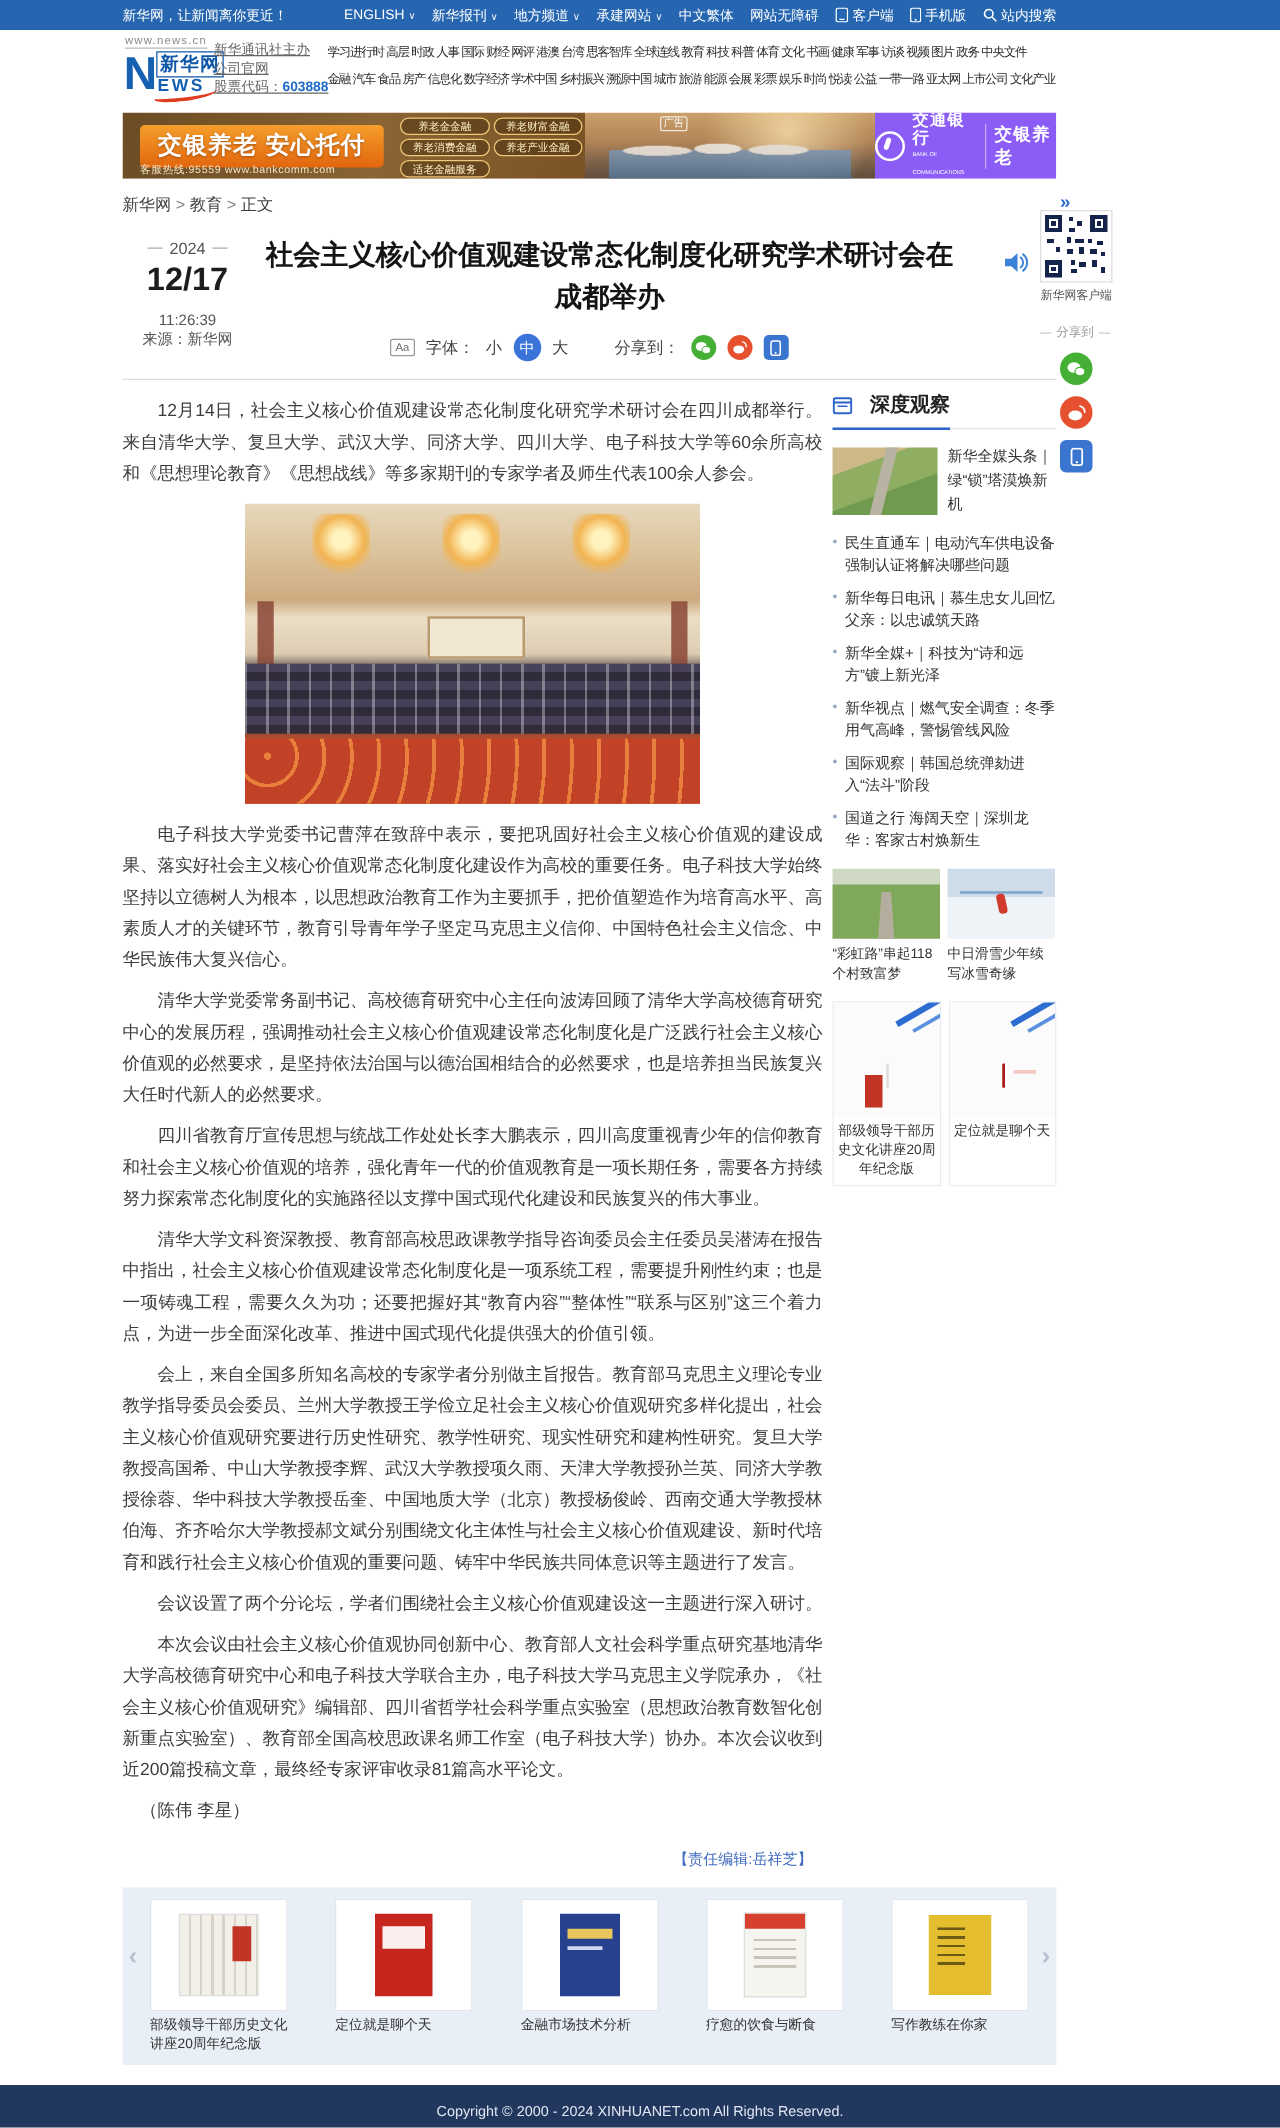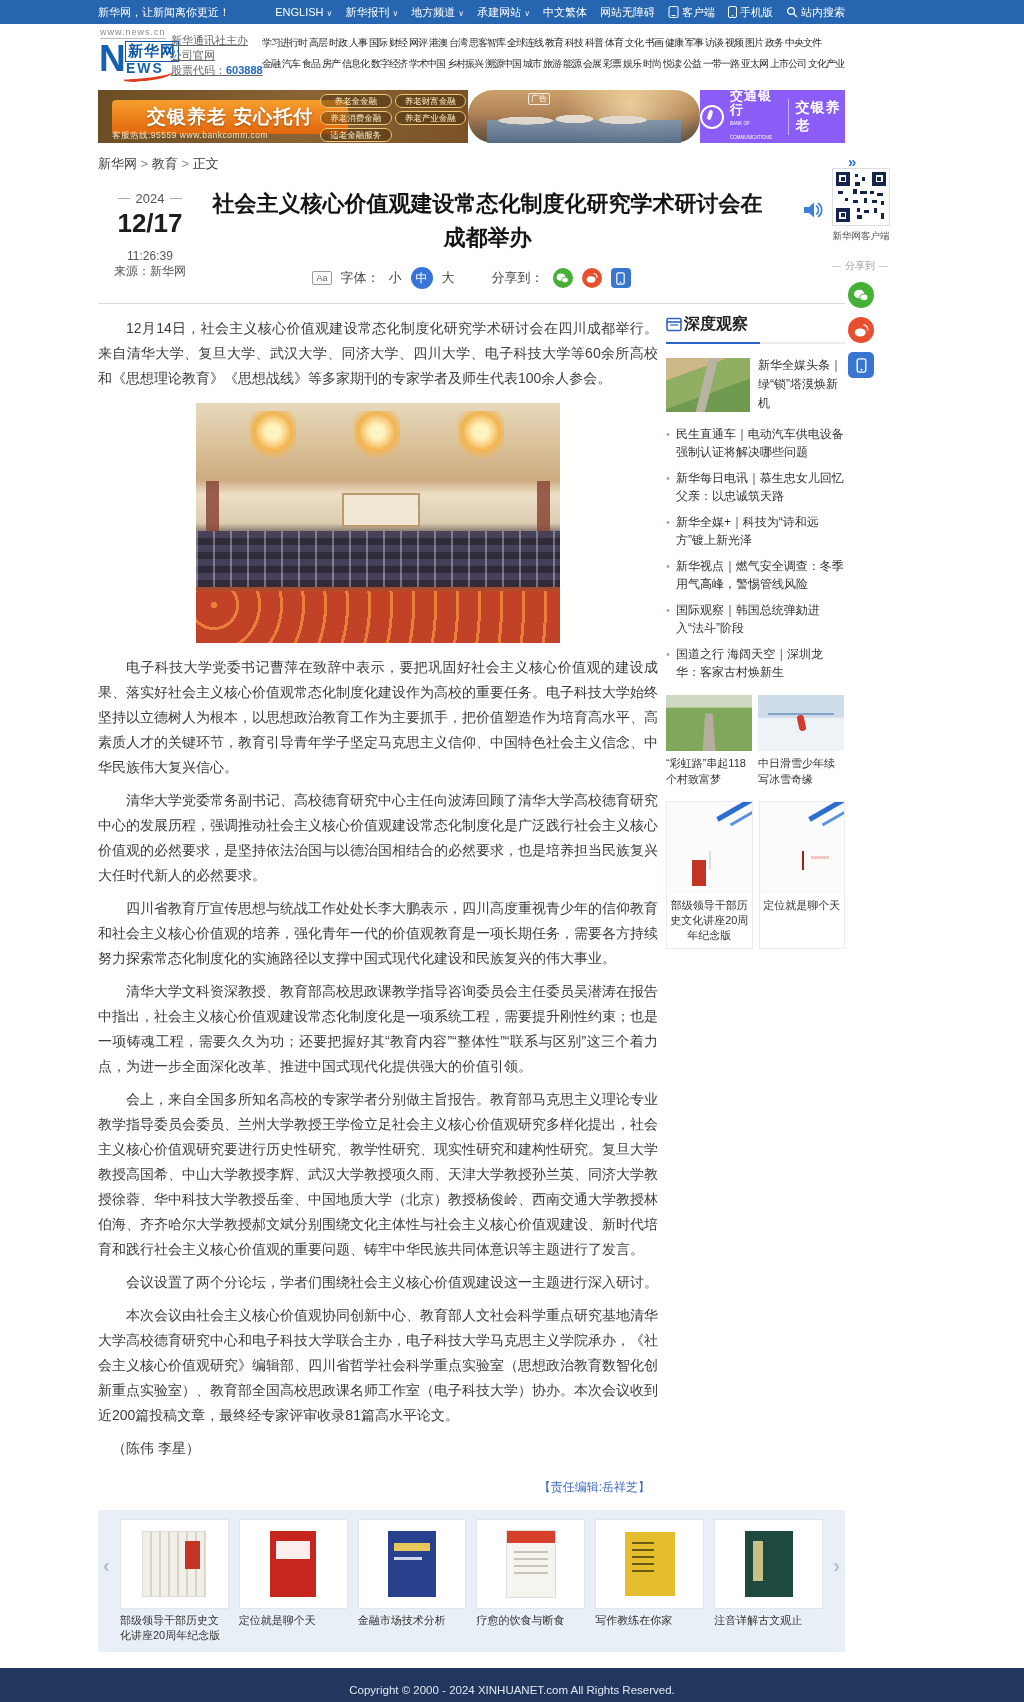--- a/index.html
+++ b/index.html
@@ -27,30 +27,30 @@
   .sponsor{position:absolute;left:171px;top:9px;font-size:11px;color:#666;line-height:15px;text-decoration:underline;}
   .stock i{font-style:normal;color:#1e68c8;font-weight:bold;}
   .hnav{position:absolute;left:262px;top:8px;width:586px;}
   .nav-row{display:flex;column-gap:2px;white-space:nowrap;overflow:hidden;font-size:10px;
     letter-spacing:-1px;color:#2b2b2b;line-height:21px;}
   .nav-link{color:#2b2b2b;}
   
   .banner{margin:8px 0 0 98px;width:747px;height:53px;display:flex;position:relative;overflow:hidden;}
   .bn-left{width:370px;background:linear-gradient(100deg,#6b4c24,#8a6434 55%,#7a5226);display:flex;
     align-items:center;position:relative;flex-shrink:0;}
-  .bn-title{margin-left:14px;width:236px;height:34px;background:linear-gradient(180deg,#f59e2c,#e2660d);
+  .bn-title{margin-left:14px;width:195px;height:34px;background:linear-gradient(180deg,#f59e2c,#e2660d);
     border-radius:4px;color:#fff;font-weight:bold;font-size:19px;text-align:center;line-height:34px;
     letter-spacing:1px;text-shadow:0 1px 2px rgba(90,40,0,.5);}
   .bn-hot{position:absolute;left:14px;bottom:1px;font-size:8.5px;color:#f3e3c2;letter-spacing:.5px;}
   .pills{position:absolute;left:222px;top:4px;width:146px;display:grid;grid-template-columns:1fr 1fr;gap:3px;}
   .pill{border:1px solid #ecc878;color:#ffefc2;font-size:8.5px;line-height:12px;text-align:center;
     border-radius:8px;background:rgba(60,38,8,.4);white-space:nowrap;padding:0 2px;}
   .bn-photo{flex:1;position:relative;background:
     radial-gradient(circle at 70% 30%,rgba(255,230,180,.7),transparent 40%),
-    linear-gradient(180deg,#caa06a 0%,#b08357 45%,#7d6248 75%,#5e4c3c 100%); border-radius: 25px;}
+    linear-gradient(180deg,#caa06a 0%,#b08357 45%,#7d6248 75%,#5e4c3c 100%);}
   .bn-ppl{position:absolute;bottom:0;left:8%;width:84%;height:60%;background:
     radial-gradient(ellipse at 20% 30%,#e8e2da 0 12%,transparent 13%),
     radial-gradient(ellipse at 45% 25%,#ece6de 0 12%,transparent 13%),
     radial-gradient(ellipse at 70% 28%,#e4ded6 0 12%,transparent 13%),
     linear-gradient(180deg,transparent 28%,#7f94ac 29%,#68829e 70%,#55708c 100%);
     border-radius:8px 8px 0 0;opacity:.9;}
   .ad-tag{position:absolute;right:150px;top:3px;font-size:8px;color:#fff;border:1px solid rgba(255,255,255,.8);
     border-radius:2px;padding:0 2px;line-height:10px;}
   .bn-bank{width:145px;background:#8b5cf6;color:#fff;display:flex;align-items:center;justify-content:center;
     gap:6px;flex-shrink:0;}
@@ -100,21 +100,21 @@
   .ph-col{position:absolute;top:78px;width:13px;height:58px;background:#8a4636;opacity:.85;}
   .ph-screen{position:absolute;left:146px;top:90px;width:74px;height:30px;background:#f2e7d2;
     border:2px solid #b89a6e;}
   .ph-tables{position:absolute;left:0;right:0;top:128px;height:56px;background:
     repeating-linear-gradient(90deg,rgba(255,255,255,.35) 0 2px,transparent 2px 17px),
     repeating-linear-gradient(180deg,#46405a 0 7px,#2e2a3a 7px 14px);opacity:.95;}
   .ph-carpet{position:absolute;left:0;right:0;bottom:0;height:52px;background:
     repeating-radial-gradient(circle at 18px 14px,#e8803c 0 3px,transparent 3px 22px),#c14226;}
   
   .sidebar{width:179px;padding-top:6px;}
-  .sb-head{display:flex;align-items:center;gap:2px;font-size:16px;font-weight:bold;color:#222;
+  .sb-head{display:flex;align-items:center;gap:14px;font-size:16px;font-weight:bold;color:#222;
     padding-bottom:7px;border-bottom:2px solid #ececec;position:relative;}
   .sb-head::after{content:"";position:absolute;left:0;bottom:-2px;width:94px;height:2px;background:#2d64c8;}
   .sb-featured{display:flex;gap:8px;margin-top:12px;align-items:center;}
   .thumb-f{width:84px;height:54px;flex-shrink:0;background:
     linear-gradient(160deg,#cdb988 0 26%,#8fae62 27% 60%,#6f9a50 61% 100%);position:relative;overflow:hidden;}
   .thumb-f::after{content:"";position:absolute;left:36px;top:-6px;width:9px;height:70px;background:#b9b3a4;
     transform:rotate(14deg);}
   .sb-ftext{font-size:12px;color:#333;line-height:19px;}
   .sb-list{margin-top:8px;}
   .sb-item{font-size:12px;color:#333;line-height:18px;padding:4px 0 4px 10px;position:relative;}
@@ -454,26 +454,20 @@
         <span class="c4"></span>
       </div>
     <div class="bk-cap">疗愈的饮食与断食</div>
   </div>
   <div class="bk clk">
     <div class="bk-img">
         <span class="c5"></span>
       </div>
     <div class="bk-cap">写作教练在你家</div>
   </div>
-  <div class="bk clk">
-    <div class="bk-img">
-        <span class="c6"></span>
-      </div>
-    <div class="bk-cap">注音详解古文观止</div>
-  </div>
 </div>
 
 <div class="footer">
   <div>Copyright © 2000 - 2024 XINHUANET.com   All Rights Reserved.</div>
   <div class="f2">
     
     
   </div>
 </div>
 

